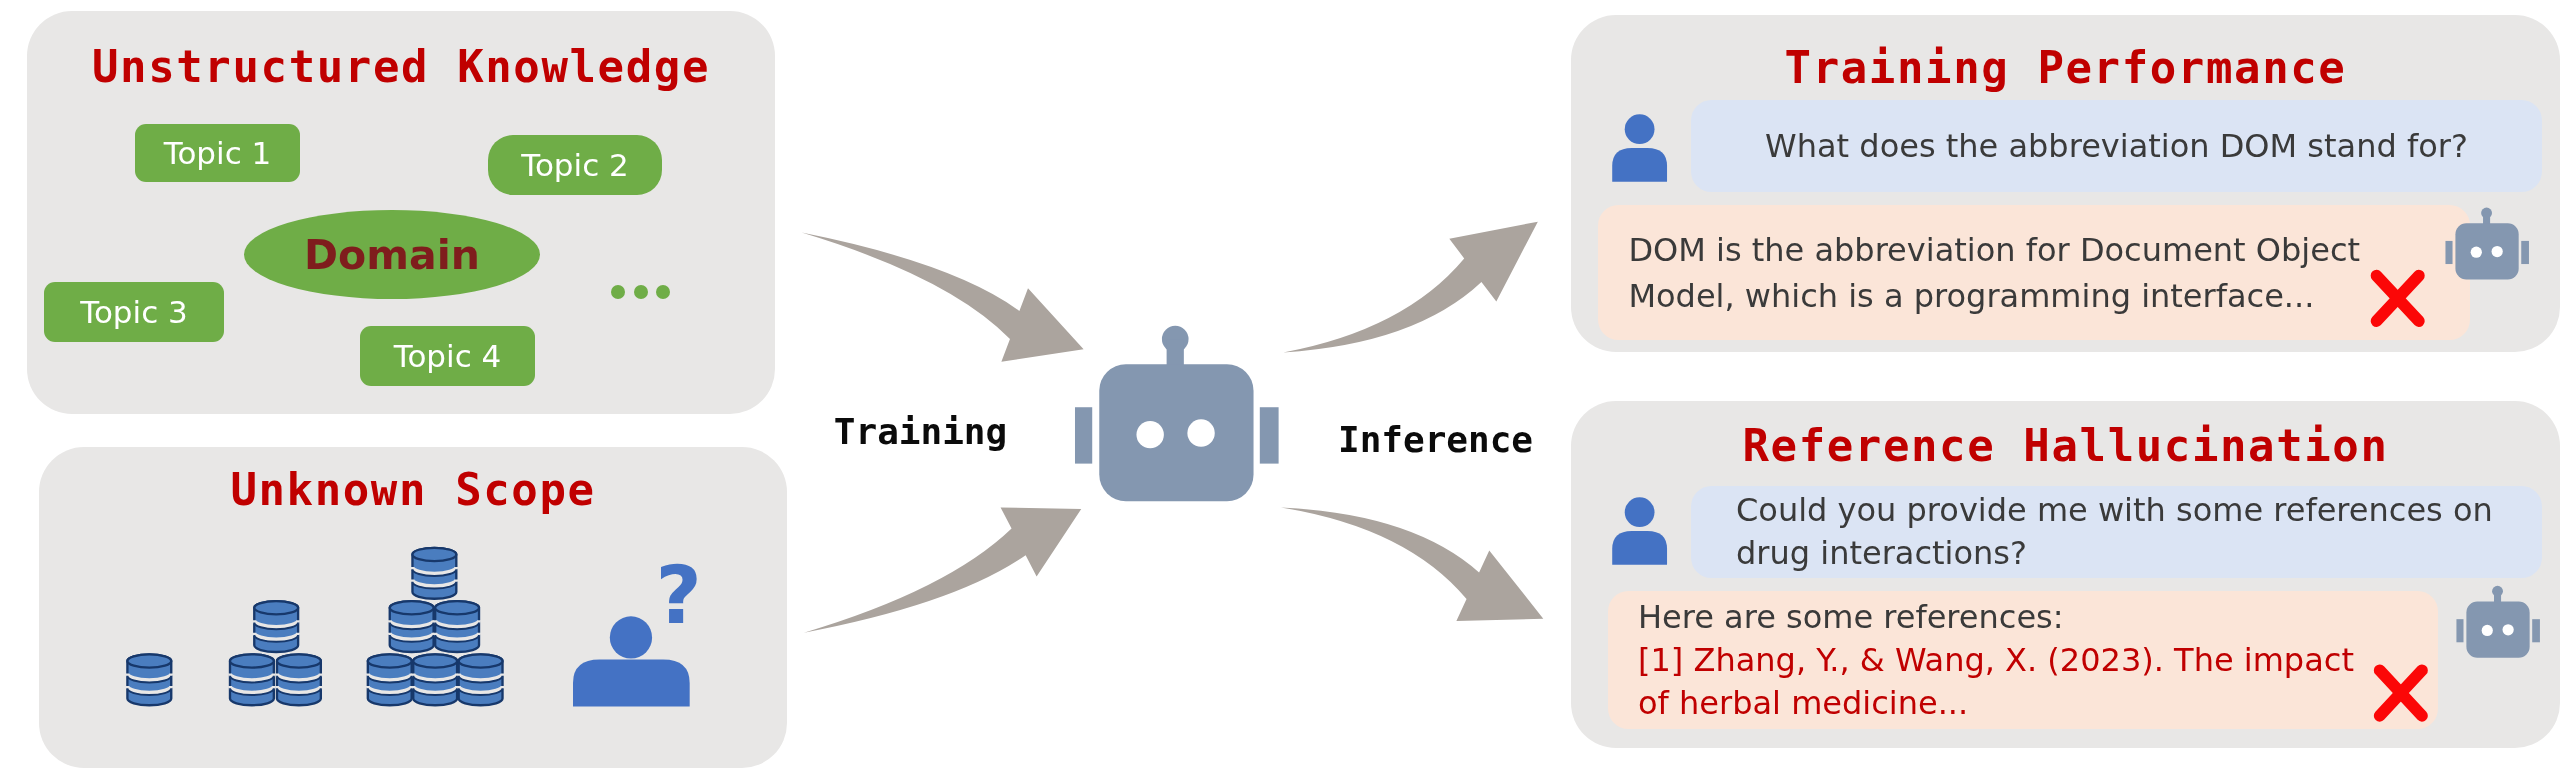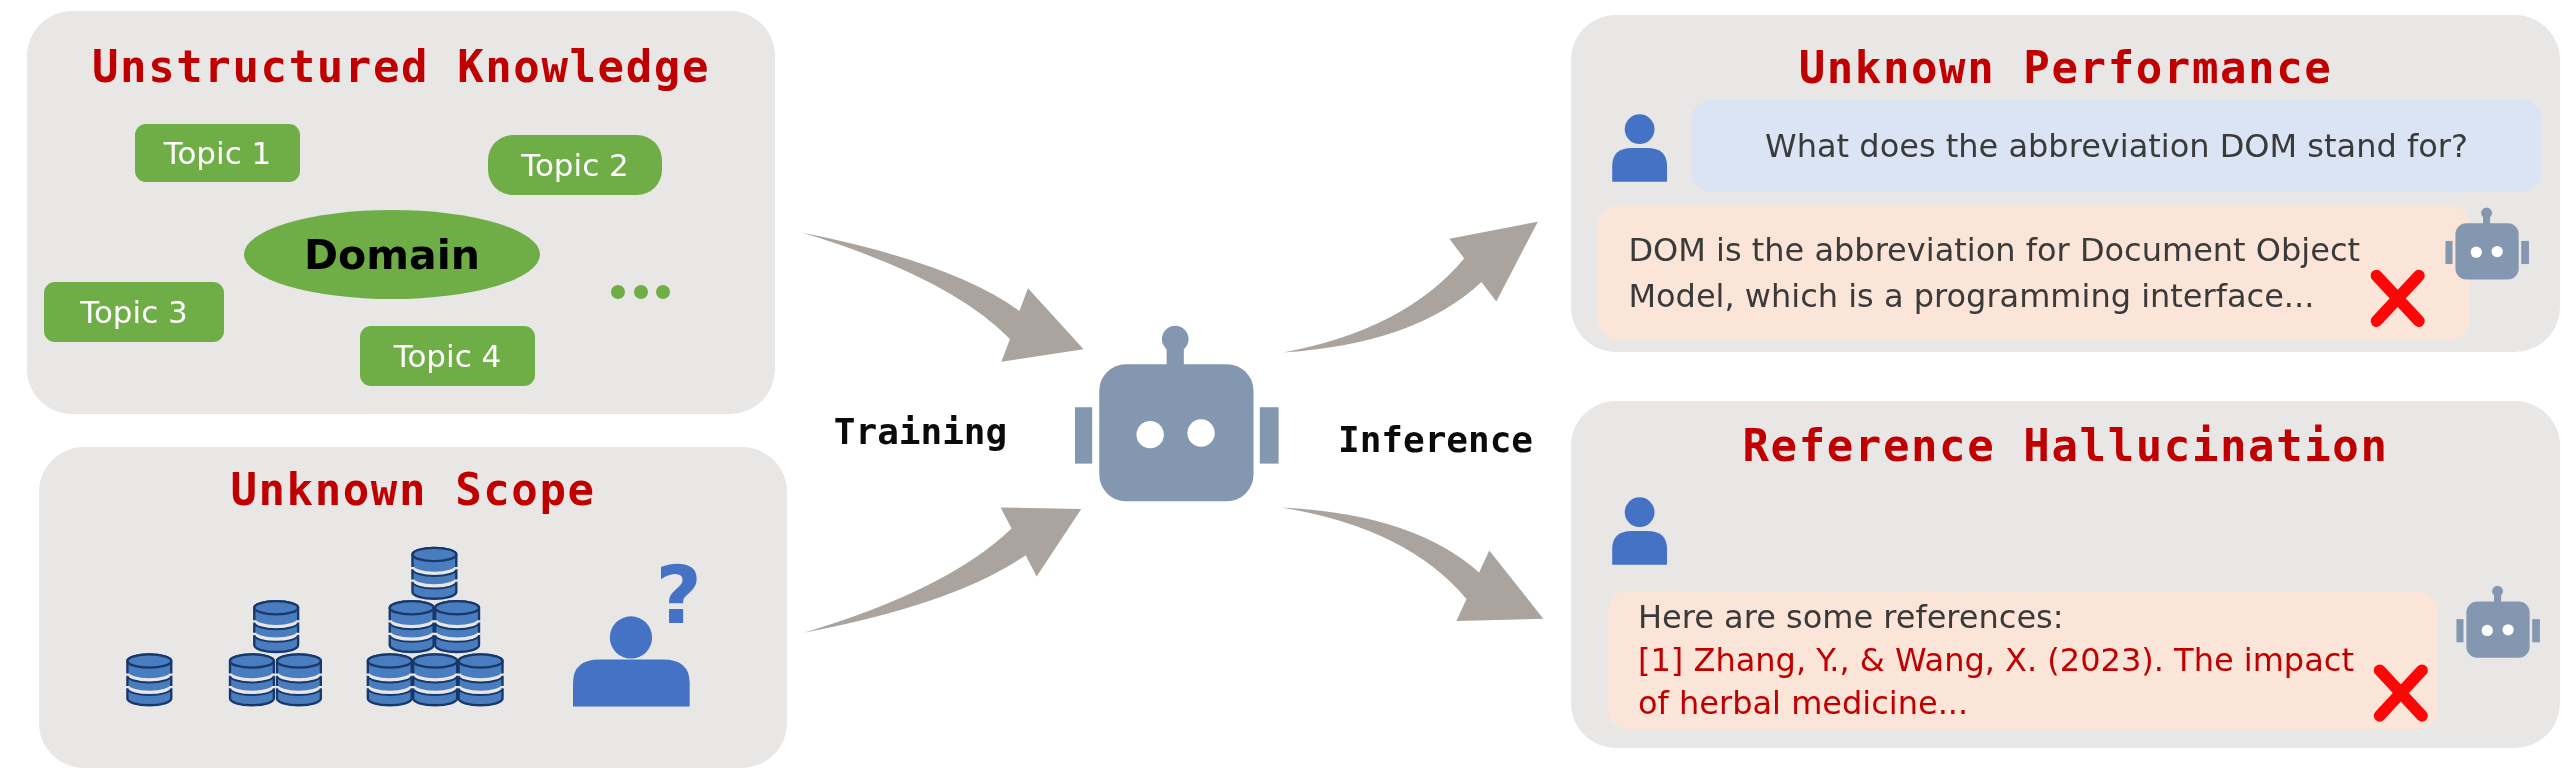--- a/index.html
+++ b/index.html
@@ -11,21 +11,21 @@
   html,body{margin:0;padding:0;background:#ffffff;}
   .canvas{position:relative;width:2576px;height:780px;background:#ffffff;overflow:hidden;
           font-family:"DejaVu Sans",sans-serif;}
   .panel{position:absolute;background:var(--panel-bg);border-radius:45px;}
   .panel-title{position:absolute;left:0;right:0;text-align:center;color:var(--title-red);
     font-family:"DejaVu Sans Mono",monospace;font-weight:bold;font-size:44px;letter-spacing:1.6px;white-space:nowrap;}
   .center-label{position:absolute;color:#0b0b0b;font-family:"DejaVu Sans Mono",monospace;
     font-weight:bold;font-size:36px;text-align:center;white-space:nowrap;}
   .topic{position:absolute;background:var(--green);border-radius:11px;color:#ffffff;
     font-size:31px;display:flex;align-items:center;justify-content:center;white-space:nowrap;}
-  .domain{position:absolute;background:var(--green);border-radius:50%;color:#000000;
+  .domain{position:absolute;background:var(--green);border-radius:50%;color:#7f1d1d;
     font-size:41px;font-weight:bold;display:flex;align-items:center;justify-content:center;}
   .dots{position:absolute;display:flex;gap:8.6px;}
   .dots span{width:14px;height:14px;border-radius:50%;background:var(--green);display:block;}
   .bubble{position:absolute;border-radius:20.4px;}
   .bubble.user{background:var(--bubble-user);}
   .bubble.bot{background:var(--bubble-bot);}
   .msg{color:var(--text-dark);font-size:32px;line-height:46px;white-space:nowrap;}
   .msg.center-one{position:absolute;left:0;right:0;top:50%;transform:translateY(-50%);text-align:center;}
   .pad{position:absolute;left:30px;top:50%;transform:translateY(-50%);}
   .red-line{color:var(--ref-red);}
@@ -59,34 +59,40 @@
   </div>
 
   <div class="panel" style="left:39px;top:447px;width:748px;height:321px;">
     <div class="panel-title" style="top:17px;">Unknown Scope</div>
   </div>
 
   <div class="center-label" style="left:807px;top:411px;width:227px;">Training</div>
   <div class="center-label" style="left:1318px;top:419px;width:235px;">Inference</div>
 
   <div class="panel" style="left:1571px;top:15px;width:989px;height:337px;">
-    <div class="panel-title" style="top:27px;">Unknown Performance</div>
+    <div class="panel-title" style="top:27px;">Training Performance</div>
     <div class="bubble user" style="left:120px;top:85px;width:851px;height:92px;">
       <div class="msg center-one">What does the abbreviation DOM stand for?</div>
     </div>
     <div class="bubble bot" style="left:27.4px;top:190px;width:872px;height:135px;">
       <div class="pad">
         <div class="msg">DOM is the abbreviation for Document Object</div>
         <div class="msg">Model, which is a programming interface...</div>
       </div>
     </div>
   </div>
 
   <div class="panel" style="left:1571px;top:401px;width:989px;height:347px;">
     <div class="panel-title" style="top:19px;">Reference Hallucination</div>
+    <div class="bubble user" style="left:120px;top:85px;width:851px;height:92px;">
+      <div class="pad" style="left:45px;">
+        <div class="msg" style="line-height:43px;">Could you provide me with some references on</div>
+        <div class="msg" style="line-height:43px;">drug interactions?</div>
+      </div>
+    </div>
     <div class="bubble bot" style="left:37px;top:190px;width:830px;height:138px;">
       <div class="pad">
         <div class="msg" style="line-height:43px;">Here are some references:</div>
         <div class="msg red-line" style="line-height:43px;">[1] Zhang, Y., &amp; Wang, X. (2023). The impact</div>
         <div class="msg red-line" style="line-height:43px;">of herbal medicine...</div>
       </div>
     </div>
   </div>
 
   <svg class="overlay" width="2576" height="780" viewBox="0 0 3288 996">

